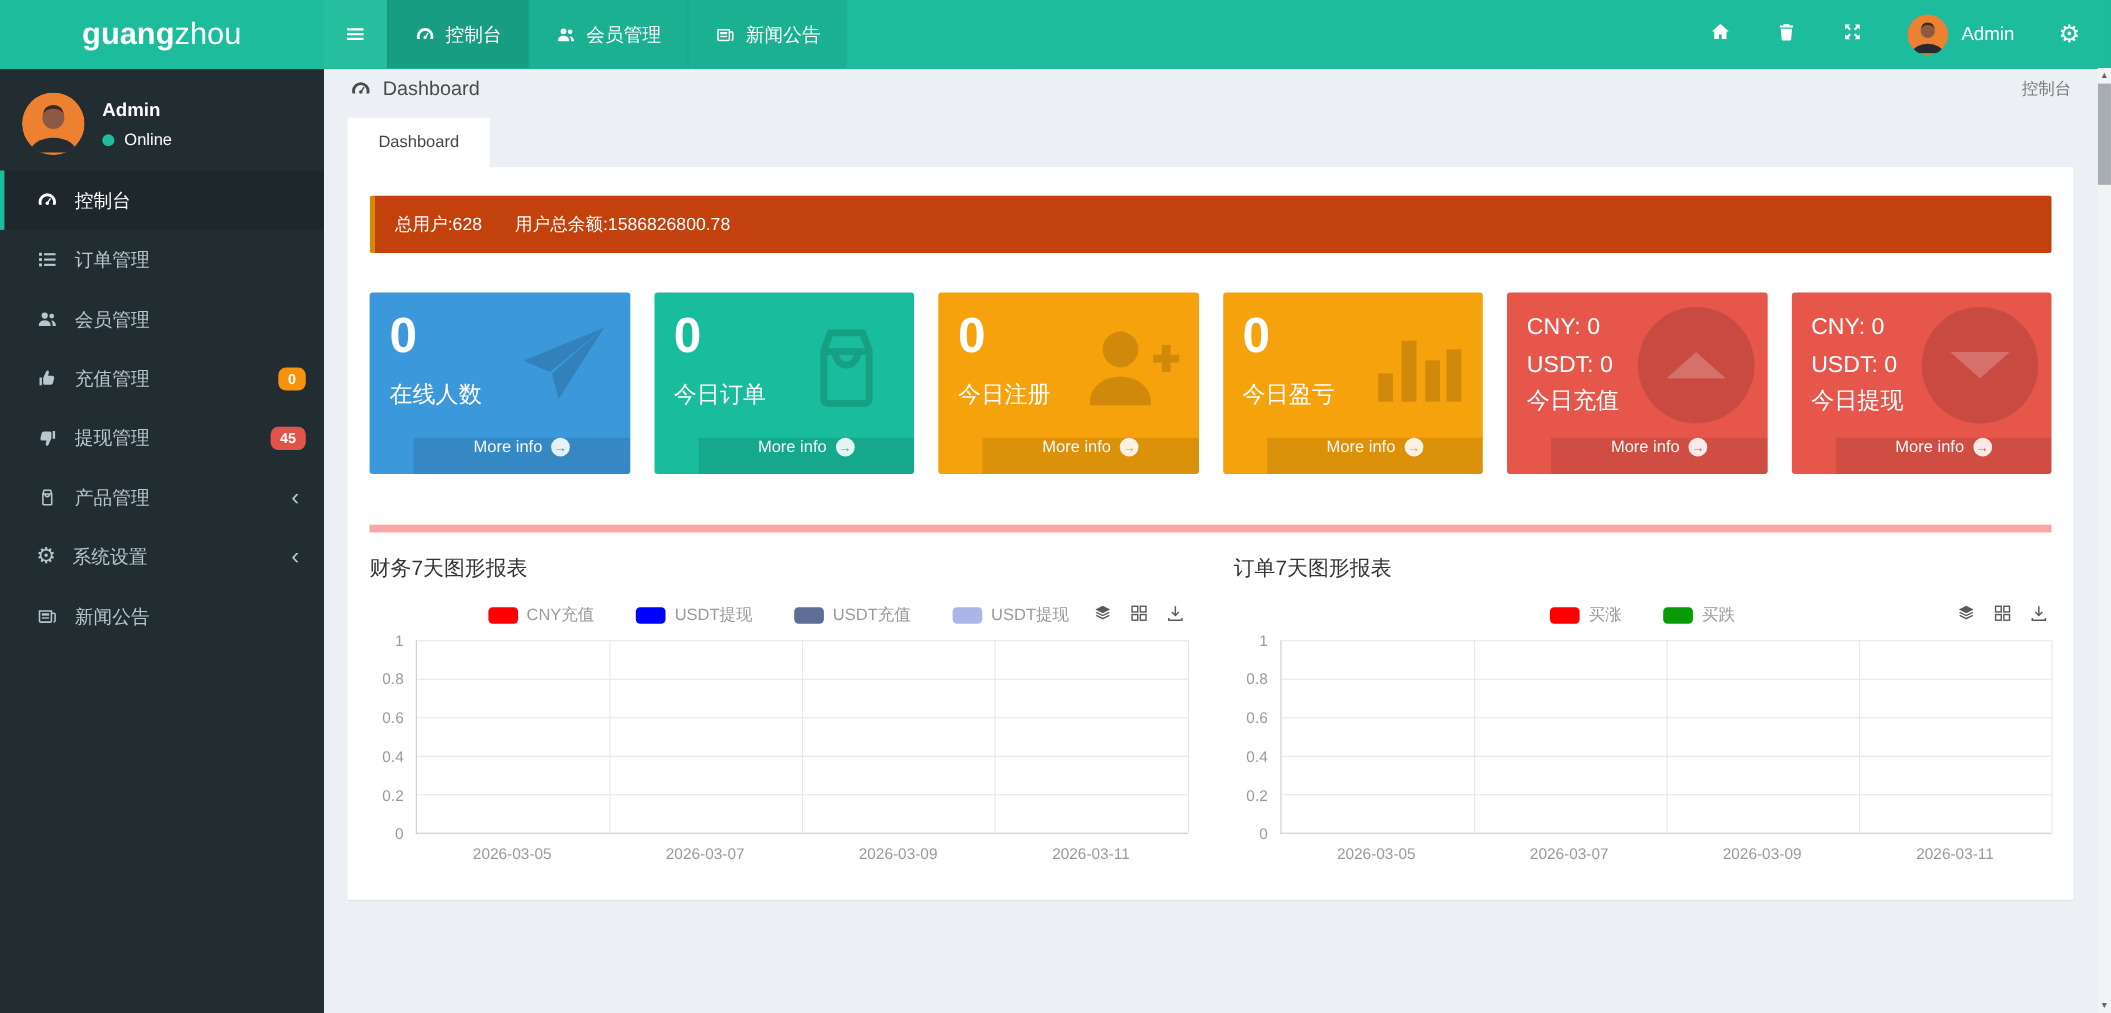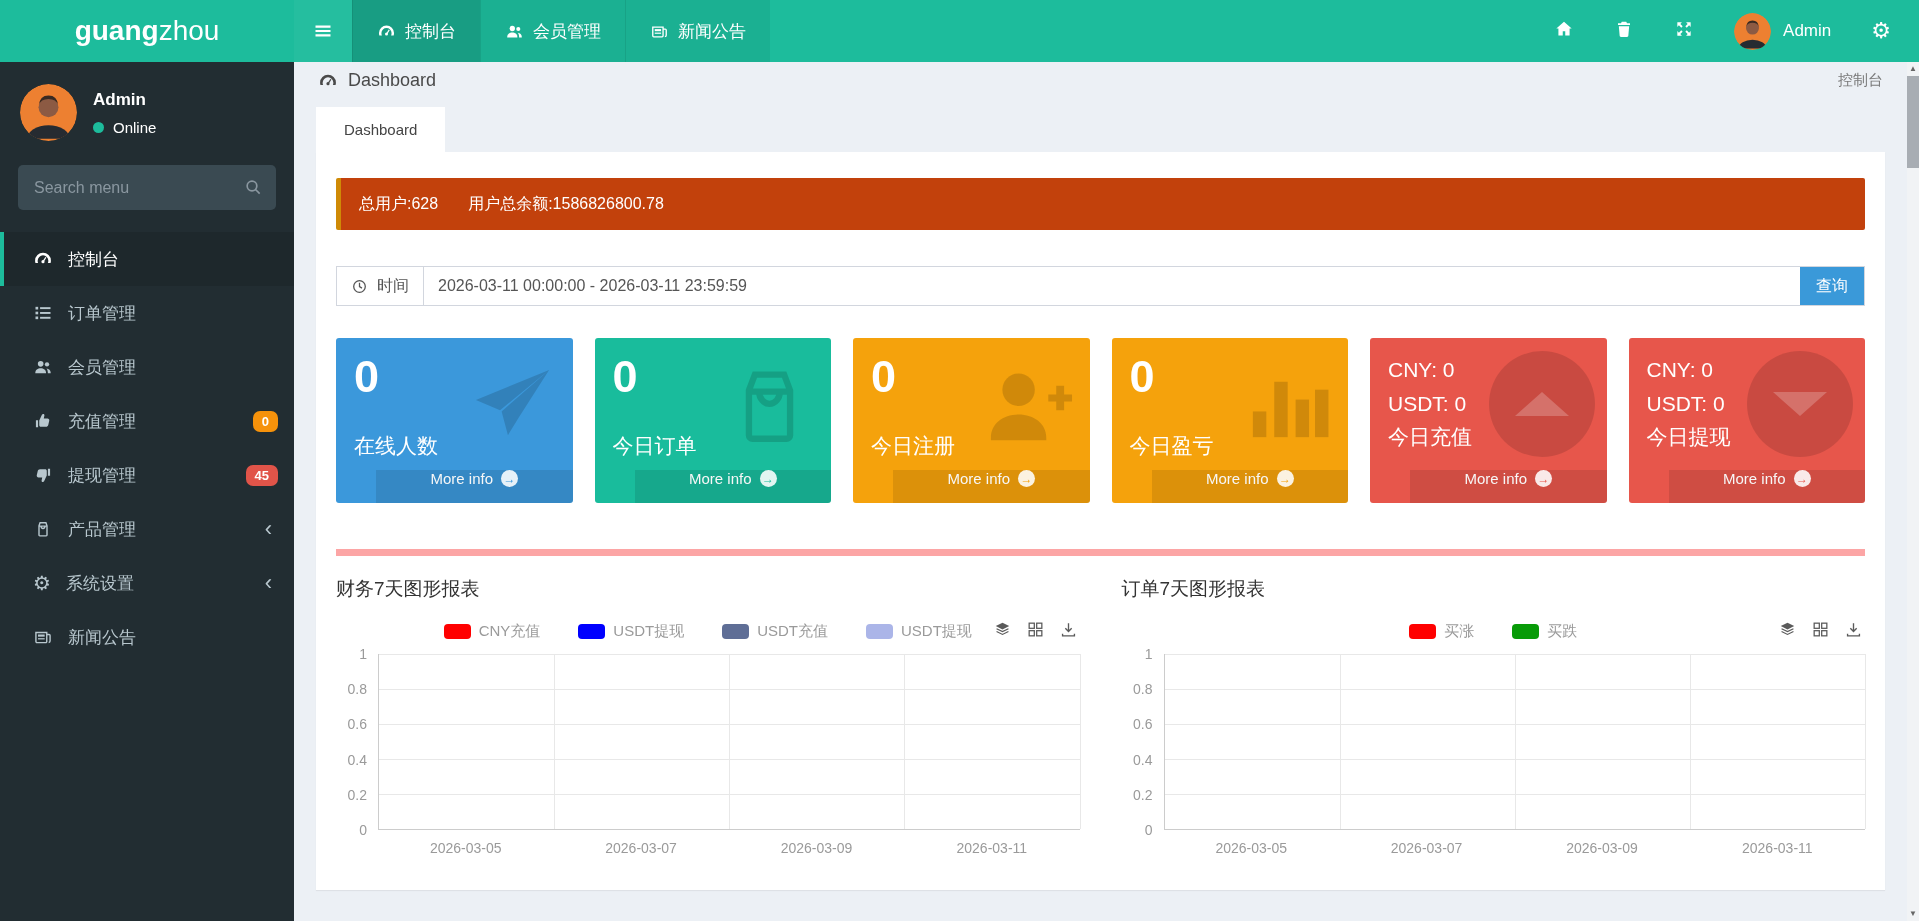--- a/index.html
+++ b/index.html
@@ -66,21 +66,21 @@
   .timerow { display:flex; border:1px solid #d2d6de; height:40px; margin-bottom:32px; align-items:stretch; }
   .t-addon { display:flex; align-items:center; gap:9px; padding:0 14px; border-right:1px solid #d2d6de; color:#555; font-size:16px; background:#fff; }
   .t-addon .icon svg { width:17px; height:17px; }
   .t-value { flex:1; border:none; padding:0 14px; font-size:16px; color:#555; outline:none; font-family:inherit; }
   .t-btn { width:64px; background:#3a99d9; color:#fff; border:none; font-size:16px; cursor:pointer; font-family:inherit; }
 
   .boxes { display:flex; gap:22px; }
   .ibox { flex:1; color:#fff; border-radius:3px; position:relative; overflow:hidden; height:165px; }
   .ib-body { padding:15px 12px 0 18px; position:relative; height:132px; }
   .ib-num { font-size:45px; font-weight:bold; line-height:1.05; }
-  .ib-lbl { font-size:21px; margin-top:32px; }
+  .ib-lbl { font-size:21px; margin-top:16px; }
   .ib-line { font-size:21px; line-height:1.6; }
   .ib-icon { position:absolute; right:14px; top:20px; color:rgba(0,0,0,0.15); }
   .ib-icon svg { width:95px; height:95px; fill:currentColor; }
   .big-circle { position:absolute; right:12px; top:13px; width:106px; height:106px; border-radius:50%; background:rgba(0,0,0,0.13); display:flex; align-items:center; justify-content:center; }
   .tri { width:0; height:0; border-left:27px solid transparent; border-right:27px solid transparent; }
   .tri.up { border-bottom:24px solid rgba(255,255,255,0.22); }
   .tri.down { border-top:24px solid rgba(255,255,255,0.22); }
   .ib-footer { position:absolute; bottom:0; left:0; right:0; height:33px; background:rgba(0,0,0,0.1); display:flex; justify-content:center; gap:8px; font-size:15px; color:#f7f7f7; cursor:pointer;margin-left:40px; }
   .mi-circle { width:17px; height:17px; border-radius:50%; background:rgba(255,255,255,0.88); display:flex; align-items:center; justify-content:center; font-size:12px; font-weight:bold; }
 
@@ -194,29 +194,20 @@
         </svg>
       </span>
     <div>
       <div class="up-name">Admin</div>
       <div class="up-status">
           <span class="dot"></span>
           <span>Online</span>
         </div>
     </div>
   </div>
-  <div class="search">
-    <input type="text" placeholder="Search menu" style="">
-    <span class="search-ic icon">
-        <svg viewBox="0 0 24 24" fill="currentColor">
-          <circle cx="10.8" cy="10.8" r="5.8" fill="none" stroke="currentColor" stroke-width="2"></circle>
-          <path d="M15 15l5 5" stroke="currentColor" stroke-width="2"></path>
-        </svg>
-      </span>
-  </div>
   <ul class="menu" id="side-menu">
       <li class="mitem active">
         <span class="icon ">
           <svg viewBox="0 0 24 24" fill="currentColor">
             <path d="M12 4.5A9.5 9.5 0 0 0 2.5 14c0 1 .16 2 .45 2.9h3.2A6.4 6.4 0 0 1 5.6 14a6.4 6.4 0 1 1 12.8 0c0 1-.2 2-.55 2.9h3.2c.29-.92.45-1.9.45-2.9A9.5 9.5 0 0 0 12 4.5z"></path>
             <circle cx="12" cy="15.2" r="1.9"></circle>
             <path d="M11.3 15.1l3.5-5.6 1.3.8-3.5 5.6z"></path>
           </svg>
         </span>
         <span class="lbl">控制台</span>
@@ -310,33 +301,20 @@
   <div class="tabbar">
     <div class="tab">Dashboard</div>
   </div>
 
   <div class="panel">
     <div class="banner" id="banner" style="background: #c2410c;">
       <span>总用户:628</span>
       <span>用户总余额:1586826800.78</span>
     </div>
 
-    <div class="timerow">
-      <div class="t-addon">
-        <span class="icon">
-            <svg viewBox="0 0 24 24" fill="currentColor">
-              <circle cx="12" cy="12" r="8.2" fill="none" stroke="currentColor" stroke-width="1.8"></circle>
-              <path d="M12 6.8v5.4l3.5 2.1" fill="none" stroke="currentColor" stroke-width="1.8"></path>
-            </svg>
-          </span>
-        <span>时间</span>
-      </div>
-      <input class="t-value" readonly="" value="2026-03-11 00:00:00 - 2026-03-11 23:59:59" style="">
-      <button class="t-btn" id="query-btn" style="background: rgb(58, 153, 217);">查询</button>
-    </div>
 
     <div class="boxes" id="info-boxes">
         <div class="ibox" style="background:#3b98db">
           <div class="ib-body">
             <div class="ib-num">0</div>
             <div class="ib-lbl">在线人数</div>
             <span class="ib-icon">
               <svg viewBox="0 0 24 24" fill="currentColor">
                 <path d="M21.5 3L3 10.6l6.1 2.6zM21.5 3l-12 10.5 1.6 6 2.7-4.4z"></path>
               </svg>

